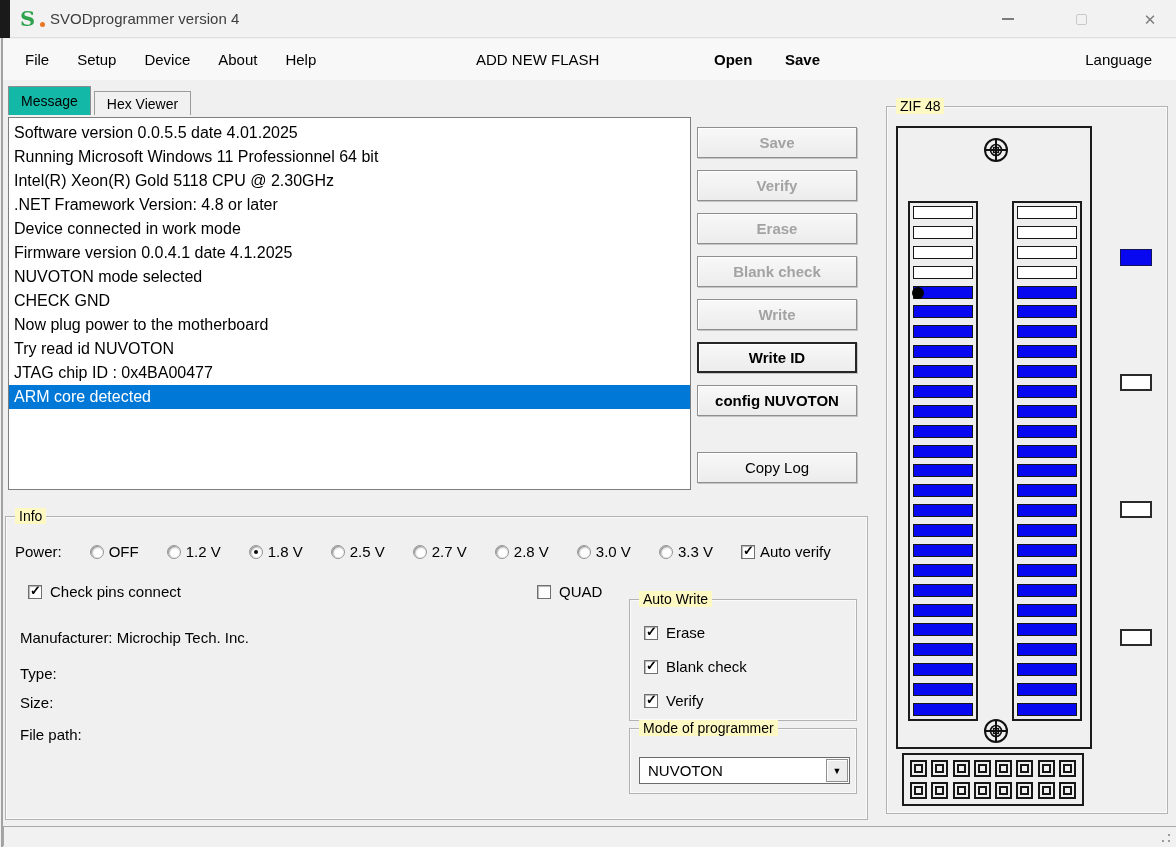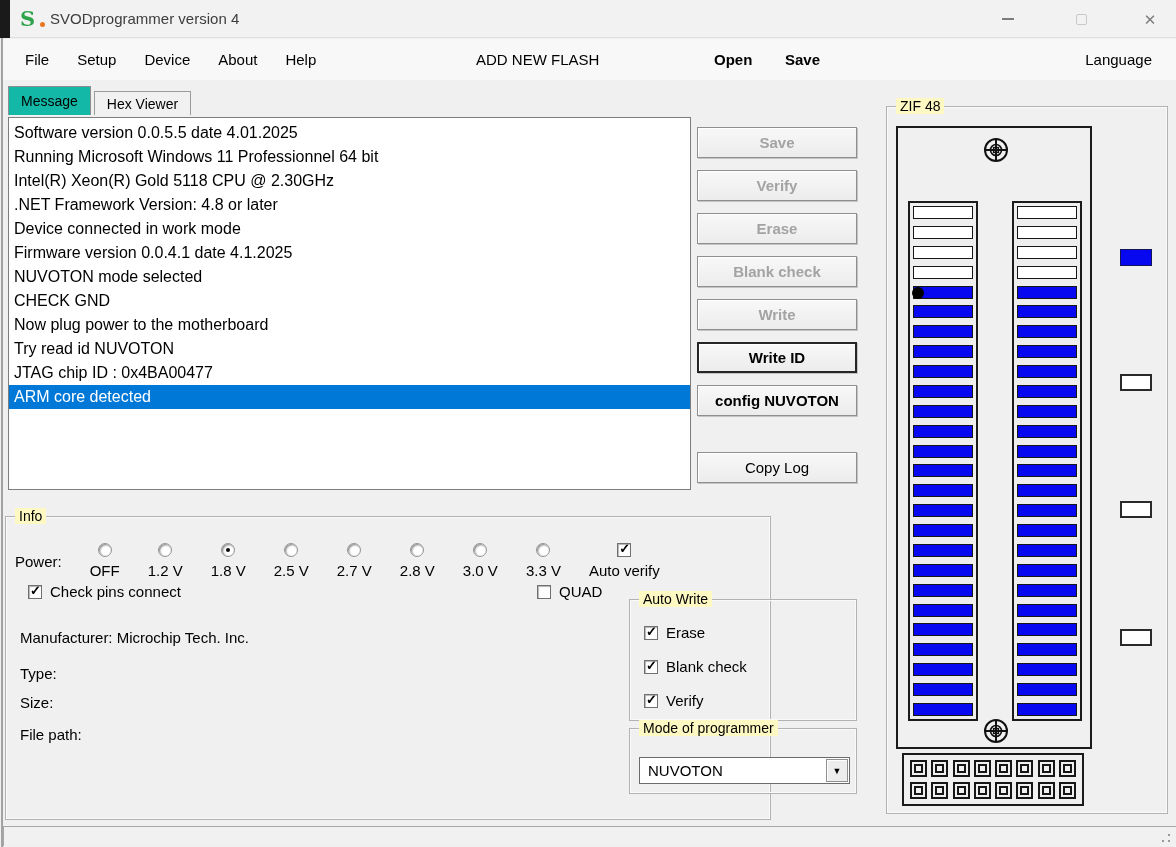--- a/index.html
+++ b/index.html
@@ -47,23 +47,23 @@
     border:1px solid #8f8f8f; box-shadow: inset 1px 1px 0 #ffffff, 1px 1px 0 rgba(0,0,0,0.18);
     font-family:"Liberation Sans", sans-serif; font-size:15px; display:flex; align-items:center; justify-content:center; }
   .btn.bold { font-weight:bold; }
   .btn.disabled { color:#a3a3a3; }
   .btn.default { border:2px solid #262626; }
   .btn.detached { margin-top:24px; }
   
   .groupbox { position:absolute; border:1px solid #b2b2b2; box-shadow: inset 0 0 0 1px #fafafa; }
   .grouplabel { position:absolute; top:-9px; left:9px; background:#fef9c3; padding:0 4px; font-size:14px; }
   
-  #info-box { left:5px; top:516px; width:766px; height:304px; }
+  #info-box { left:5px; top:516px; width:863px; height:304px; }
   .power-row { position:absolute; left:9px; top:26px; display:flex; align-items:center; gap:28px; font-size:15px; }
-  .power-opt { display:flex; align-items:center; gap:5px;flex-direction:column; }
+  .power-opt { display:flex; align-items:center; gap:5px; }
   .radio { width:14px; height:14px; border-radius:50%; background:#fff; border:1px solid #949494;
     box-shadow: inset 1px 1px 2px rgba(0,0,0,0.5); position:relative; flex:none; }
   .radio.checked::after { content:''; position:absolute; left:4px; top:4px; width:4px; height:4px;
     border-radius:50%; background:#0a0a0a; }
   .checkbox { width:14px; height:14px; background:#fff; border:1px solid #707070;
     box-shadow: inset 1px 1px 1px rgba(0,0,0,0.3); position:relative; flex:none; }
   .checkbox.checked::after { content:'\2713'; position:absolute; left:1px; top:-2px;
     font-size:13px; font-weight:bold; color:#000; line-height:1; }
   .check-row { position:absolute; display:flex; align-items:center; gap:8px; font-size:15px; }
   #check-pins { left:22px; top:66px; }

